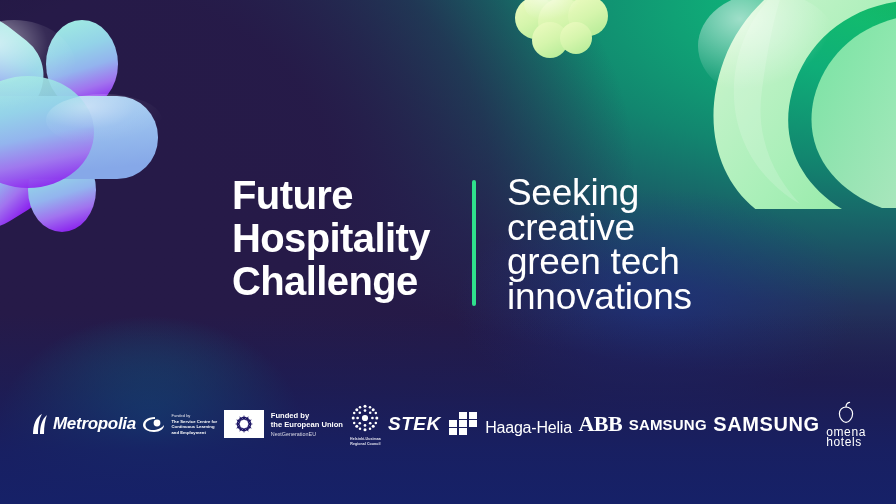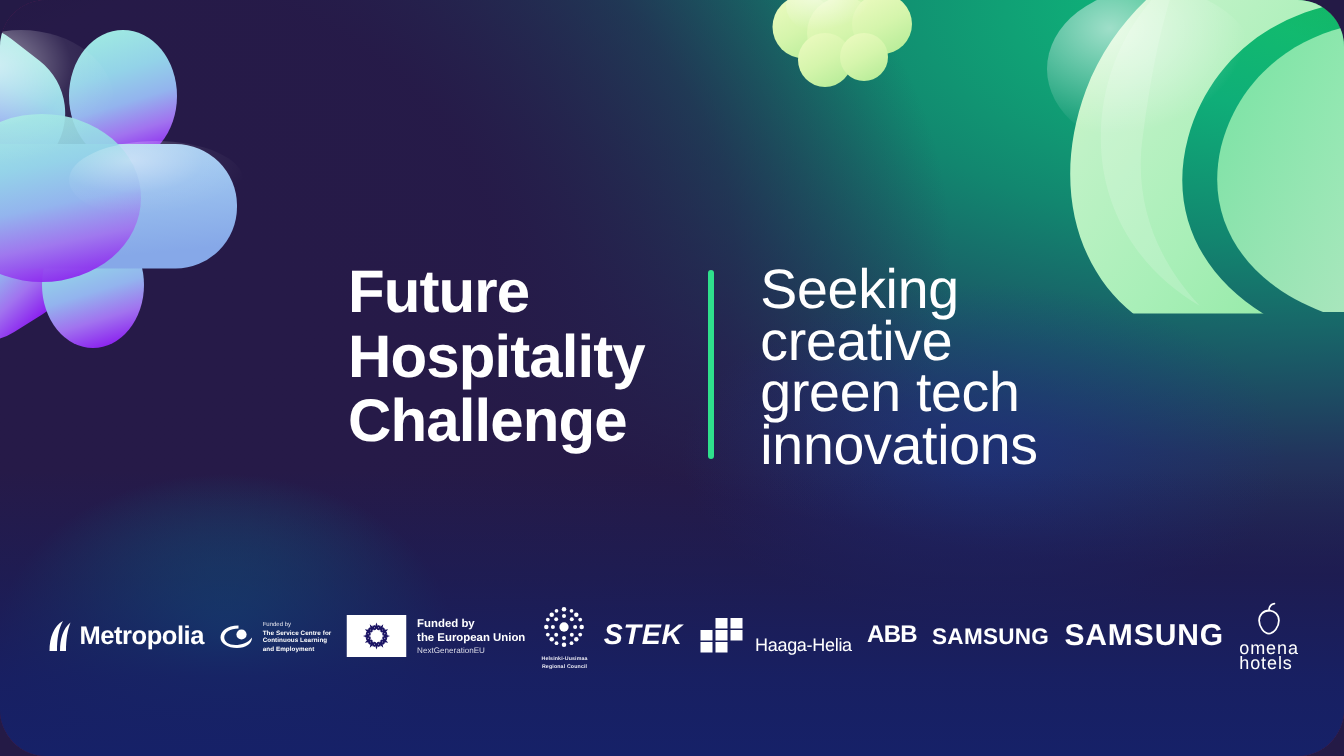--- a/index.html
+++ b/index.html
@@ -1,21 +1,21 @@
 <!DOCTYPE html>
 <html><head>
 <meta charset="utf-8">
 <style>
   html,body{margin:0;padding:0;}
   body{
     width:896px;height:504px;overflow:hidden;
     font-family:"Liberation Sans", sans-serif;
     background:#241a46;
   }
-  .stage{position:relative;width:896px;height:504px;overflow:hidden;background:#be185d;border-radius:31px;}
+  .stage{position:relative;width:896px;height:504px;overflow:hidden;background:#be185d;}
 
   
   .bg-base{position:absolute;inset:0;
     background:
       radial-gradient(115% 95% at 100% 0%, #13c06a 0%, #0fae78 16%, #12866f 34%, #1a5a66 50%, #22335c 64%, #241a46 80%),
       linear-gradient(160deg,#2a1d4e 0%,#241a46 45%,#1d2159 100%);
   }
   .bg-purple-left{position:absolute;inset:0;
     background:radial-gradient(90% 110% at 6% 34%, rgba(38,26,72,1) 0%, rgba(38,26,72,0.98) 34%, rgba(38,26,72,0.6) 54%, rgba(38,26,72,0) 72%);
   }
@@ -50,32 +50,32 @@
     letter-spacing:-0.2px;margin:2px 0 0 0;white-space:pre-line;
   }
 
   
   .logo-strip{position:absolute;left:0;right:0;top:396px;height:56px;
     display:flex;align-items:center;justify-content:space-between;
     padding:0 30px;box-sizing:border-box;}
   .logo{display:flex;align-items:center;color:#ffffff;}
   .logo svg{display:block;}
 
-  #logo-metropolia .wm{font-size:17px;letter-spacing:-0.3px;margin-left:3px;font-weight:bold;}
+  #logo-metropolia .wm{font-size:17px;letter-spacing:-0.3px;margin-left:3px;font-weight:bold;font-style:italic;}
   #logo-servicecentre .txt{margin-left:5px;}
   #logo-servicecentre .tiny{font-size:4.2px;font-weight:bold;line-height:5.4px;color:#fff;letter-spacing:0.05px;}
   #logo-servicecentre .kicker{font-size:4px;font-weight:normal;color:#e6e6ef;margin-bottom:1px;}
   #logo-eu .txt{margin-left:7px;}
   #logo-eu .l1{font-size:7.6px;font-weight:bold;line-height:9.4px;color:#fff;}
   #logo-eu .l2{font-size:5.4px;font-weight:normal;color:#dcdce8;margin-top:1.5px;}
   #logo-heritage{flex-direction:column;align-items:center;}
   #logo-heritage .tiny{font-size:3.5px;font-weight:bold;line-height:4.6px;color:#e8e8f2;text-align:center;margin-top:3px;letter-spacing:0.1px;}
   #logo-stek .wm{font-size:19px;font-weight:bold;font-style:italic;letter-spacing:0.5px;}
-  #logo-haagahelia .wm{font-size:12px;font-weight:normal;letter-spacing:-0.2px;margin-left:4px;align-self:flex-end;margin-bottom:-1px;}
-  #logo-abb .wm{font-size:16px;font-weight:bold;letter-spacing:-0.5px;}
+  #logo-haagahelia .wm{font-size:16px;font-weight:normal;letter-spacing:-0.2px;margin-left:4px;align-self:flex-end;margin-bottom:-1px;}
+  #logo-abb .wm{font-size:22px;font-weight:bold;letter-spacing:-0.5px;font-family:Liberation Serif, serif;}
   #logo-skanska .wm{font-size:15px;font-weight:bold;letter-spacing:0.2px;}
   #logo-samsung .wm{font-size:20px;font-weight:bold;letter-spacing:0.6px;}
   #logo-omena{flex-direction:column;align-items:center;}
   #logo-omena .wm{font-size:12px;font-weight:normal;line-height:10.5px;text-align:left;letter-spacing:0.6px;margin-top:2px;}
 </style>
 </head>
 <body>
 
 <div class="stage">
 

